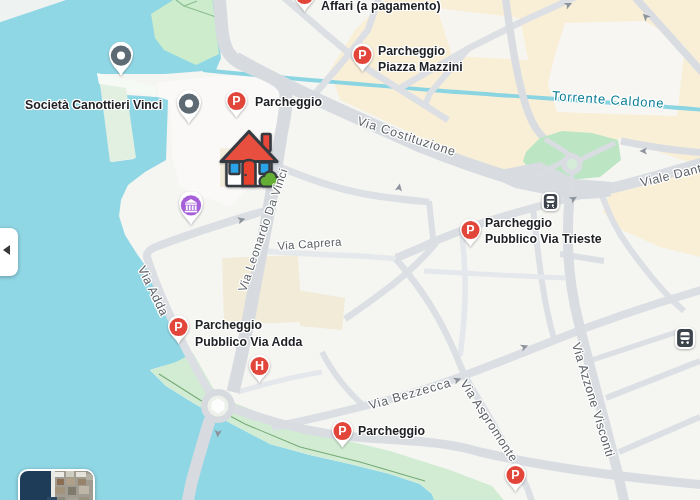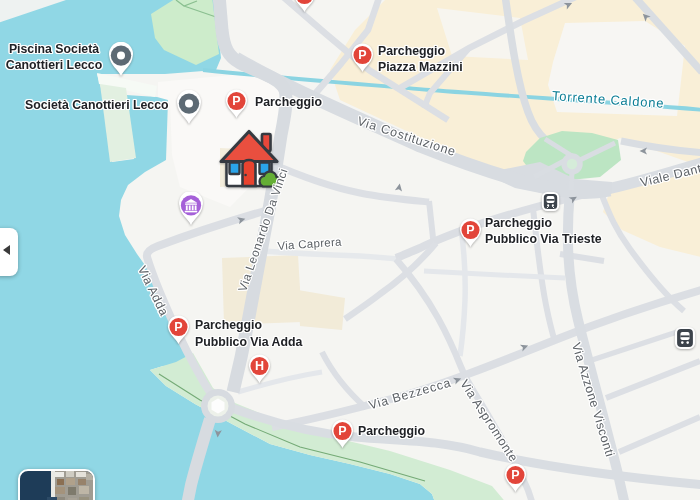--- a/index.html
+++ b/index.html
@@ -234,28 +234,28 @@
  <rect x="9.5" y="33" width="45" height="28" rx="2" fill="#fdfdfd" stroke="#353a41" stroke-width="2.5"></rect>
  <rect x="45" y="9" width="8.5" height="17" rx="1" fill="#e8473a" stroke="#353a41" stroke-width="2.6"></rect>
  <path d="M4,36.5 L32,6.5 L60,36.5 Z" fill="#e94f3f" stroke="#353a41" stroke-width="3.1" stroke-linejoin="round"></path>
  <rect x="12.5" y="37.5" width="10" height="11.5" rx="1" fill="#2aa3e8" stroke="#353a41" stroke-width="2.4"></rect>
  <rect x="42.5" y="37.5" width="10" height="11.5" rx="1" fill="#2aa3e8" stroke="#353a41" stroke-width="2.4"></rect>
  <path d="M25.5,61 L25.5,39 a6.5,4.5 0 0 1 6.5,-4 a6.5,4.5 0 0 1 6.5,4 L38.5,61 Z" fill="#e8432f" stroke="#353a41" stroke-width="2.6"></path>
  <circle cx="28.6" cy="50" r="1.3" fill="#353a41"></circle>
  <path d="M46,61.5 a5.5,5.5 0 0 1 1,-10.5 a6.5,6.5 0 0 1 12.5,1 a4.5,4.5 0 0 1 1,9.5 Z" fill="#64ae35" stroke="#353a41" stroke-width="2.2"></path>
 </svg>
 
+<div class="lb poi" style="left:321px;top:-1px">Affari (a pagamento)</div>
 
 <div class="lb poi" style="left:378px;top:44px">Parcheggio<br>Piazza Mazzini</div>
 
 <div class="lb poi" style="left:255px;top:95px">Parcheggio</div>
 
-<div class="lb poi" style="left:4px;top:41px;width:100px;text-align:center;line-height:16px">Piscina Società<br>Canottieri Lecco</div>
-
-<div class="lb poi" style="left:25px;top:98px">Società Canottieri Lecco</div>
+
+<div class="lb poi" style="left:25px;top:98px">Società Canottieri Vinci</div>
 
 <div class="lb poi" style="left:485px;top:215px;line-height:16px">Parcheggio<br>Pubblico Via Trieste</div>
 
 <div class="lb poi" style="left:195px;top:317px;line-height:16.5px">Parcheggio<br>Pubblico Via Adda</div>
 
 
 <div class="lb poi" style="left:358px;top:424px">Parcheggio</div>
 
 
 <div class="lb rd" style="left:552px;top:92px;color:#0c7e95;font-size:13px;letter-spacing:0.8px;transform:rotate(4deg)">Torrente Caldone</div>

